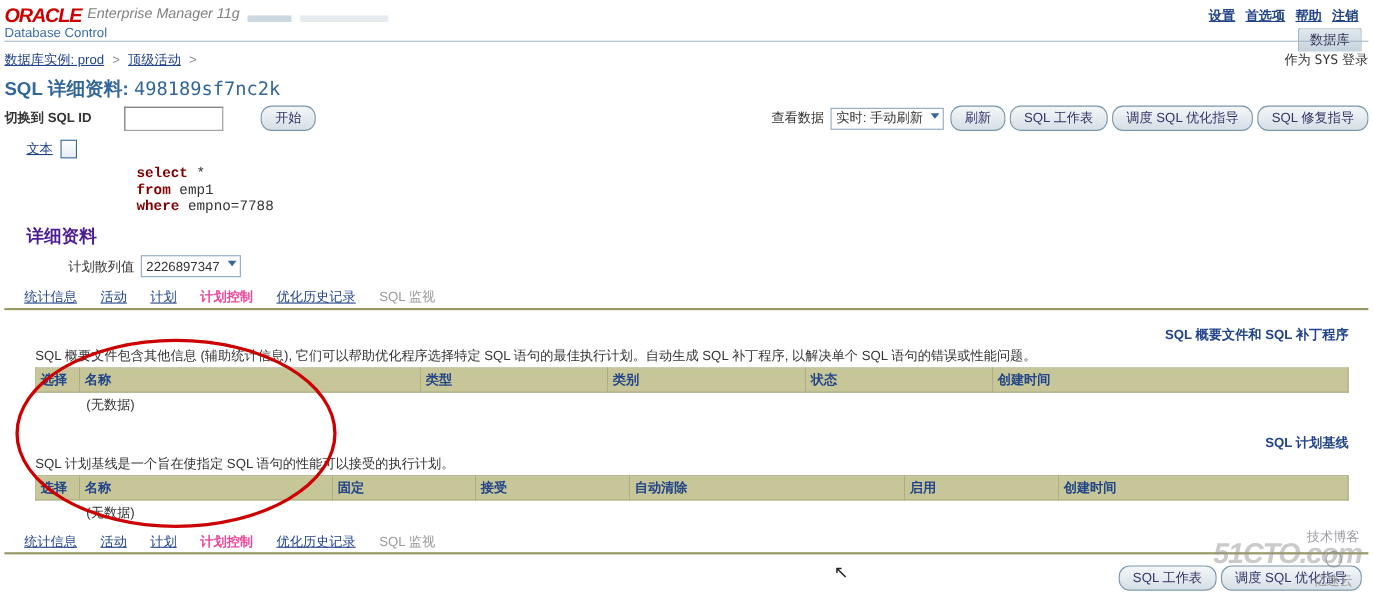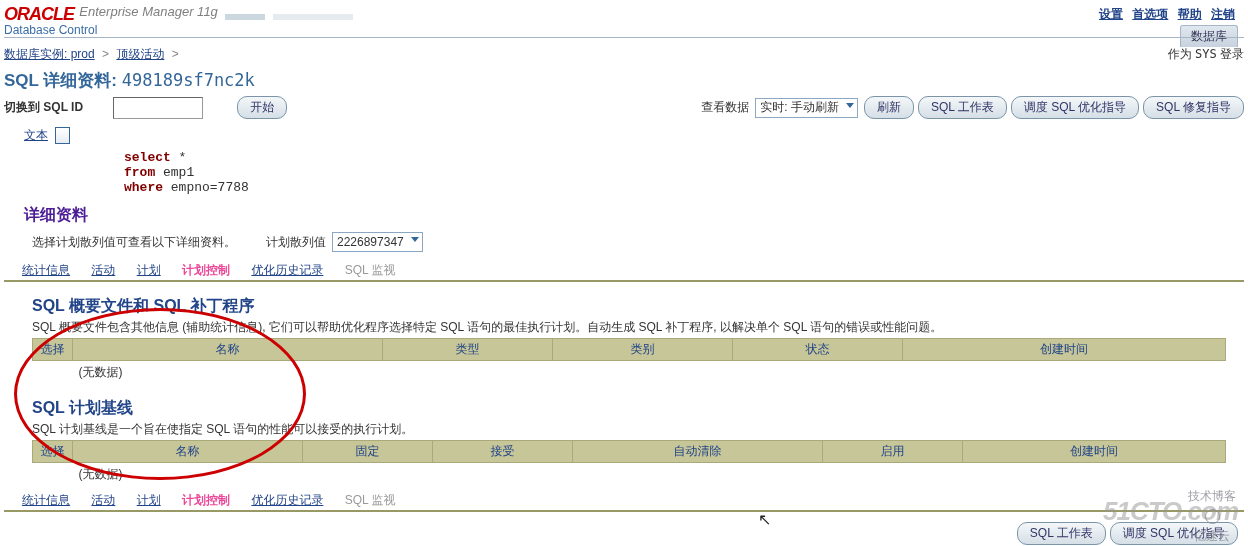--- a/index.html
+++ b/index.html
@@ -84,27 +84,27 @@
   }
   .tabbar span {
     display:inline-block; margin-right:18px; font-size:12px; vertical-align:bottom;
     padding-bottom:2px;
   }
   .tab-active { color:#ec4899; font-weight:bold; }
   .tab-link { color:#224488; text-decoration:underline; cursor:pointer;}
   .tab-disabled { color:#999; }
 
   .sub-block { margin:14px 18px 0 28px;}
-  .sub-title { color:#224488; font-weight:bold; font-size:16px;}
+  .sub-title { color:#224488; font-weight:bold; font-size:12px;text-align:right;}
   .sub-desc { margin-top:2px; font-size:12px;}
   table.oem {
     width:100%; border-collapse:collapse; margin-top:2px; font-size:12px;
   }
   table.oem th {
-    text-align:center; color:#224488; font-weight:normal;
+    text-align:left; color:#224488; font-weight:bold;
     background:#c6c699; border:1px solid #a9a97a; padding:2px 4px;
   }
   table.oem td {
     padding:3px 6px; background:#efefdd;
   }
   table.oem tr.data td { background:#fff; }
 
   .footer-btns {
     text-align:right; margin-top:10px; padding-right:6px;
     display:flex; justify-content:flex-end; align-items:center;
@@ -192,21 +192,20 @@
   <a class="txt-link">文本</a>
   <span class="sheet-icon"></span>
 </div>
 
 <pre class="sql"><span class="kw">select</span><span> *</span>
 <span class="kw">from</span><span> emp1</span>
 <span class="kw">where</span><span> empno=7788</span></pre>
 
 <div class="sect-head" style="padding-left:20px;">详细资料</div>
 <div class="detail-row" style="padding-left:28px;">
-  <span>选择计划散列值可查看以下详细资料。</span>
   <span class="lbl2" style="margin-left:30px;">计划散列值</span>
   <span class="select-box">
     <span>2226897347</span>
   </span>
 </div>
 
 <div class="tabbar">
   <span class="tab-link">统计信息</span>
   <span class="tab-link">活动</span>
   <span class="tab-link">计划</span>

